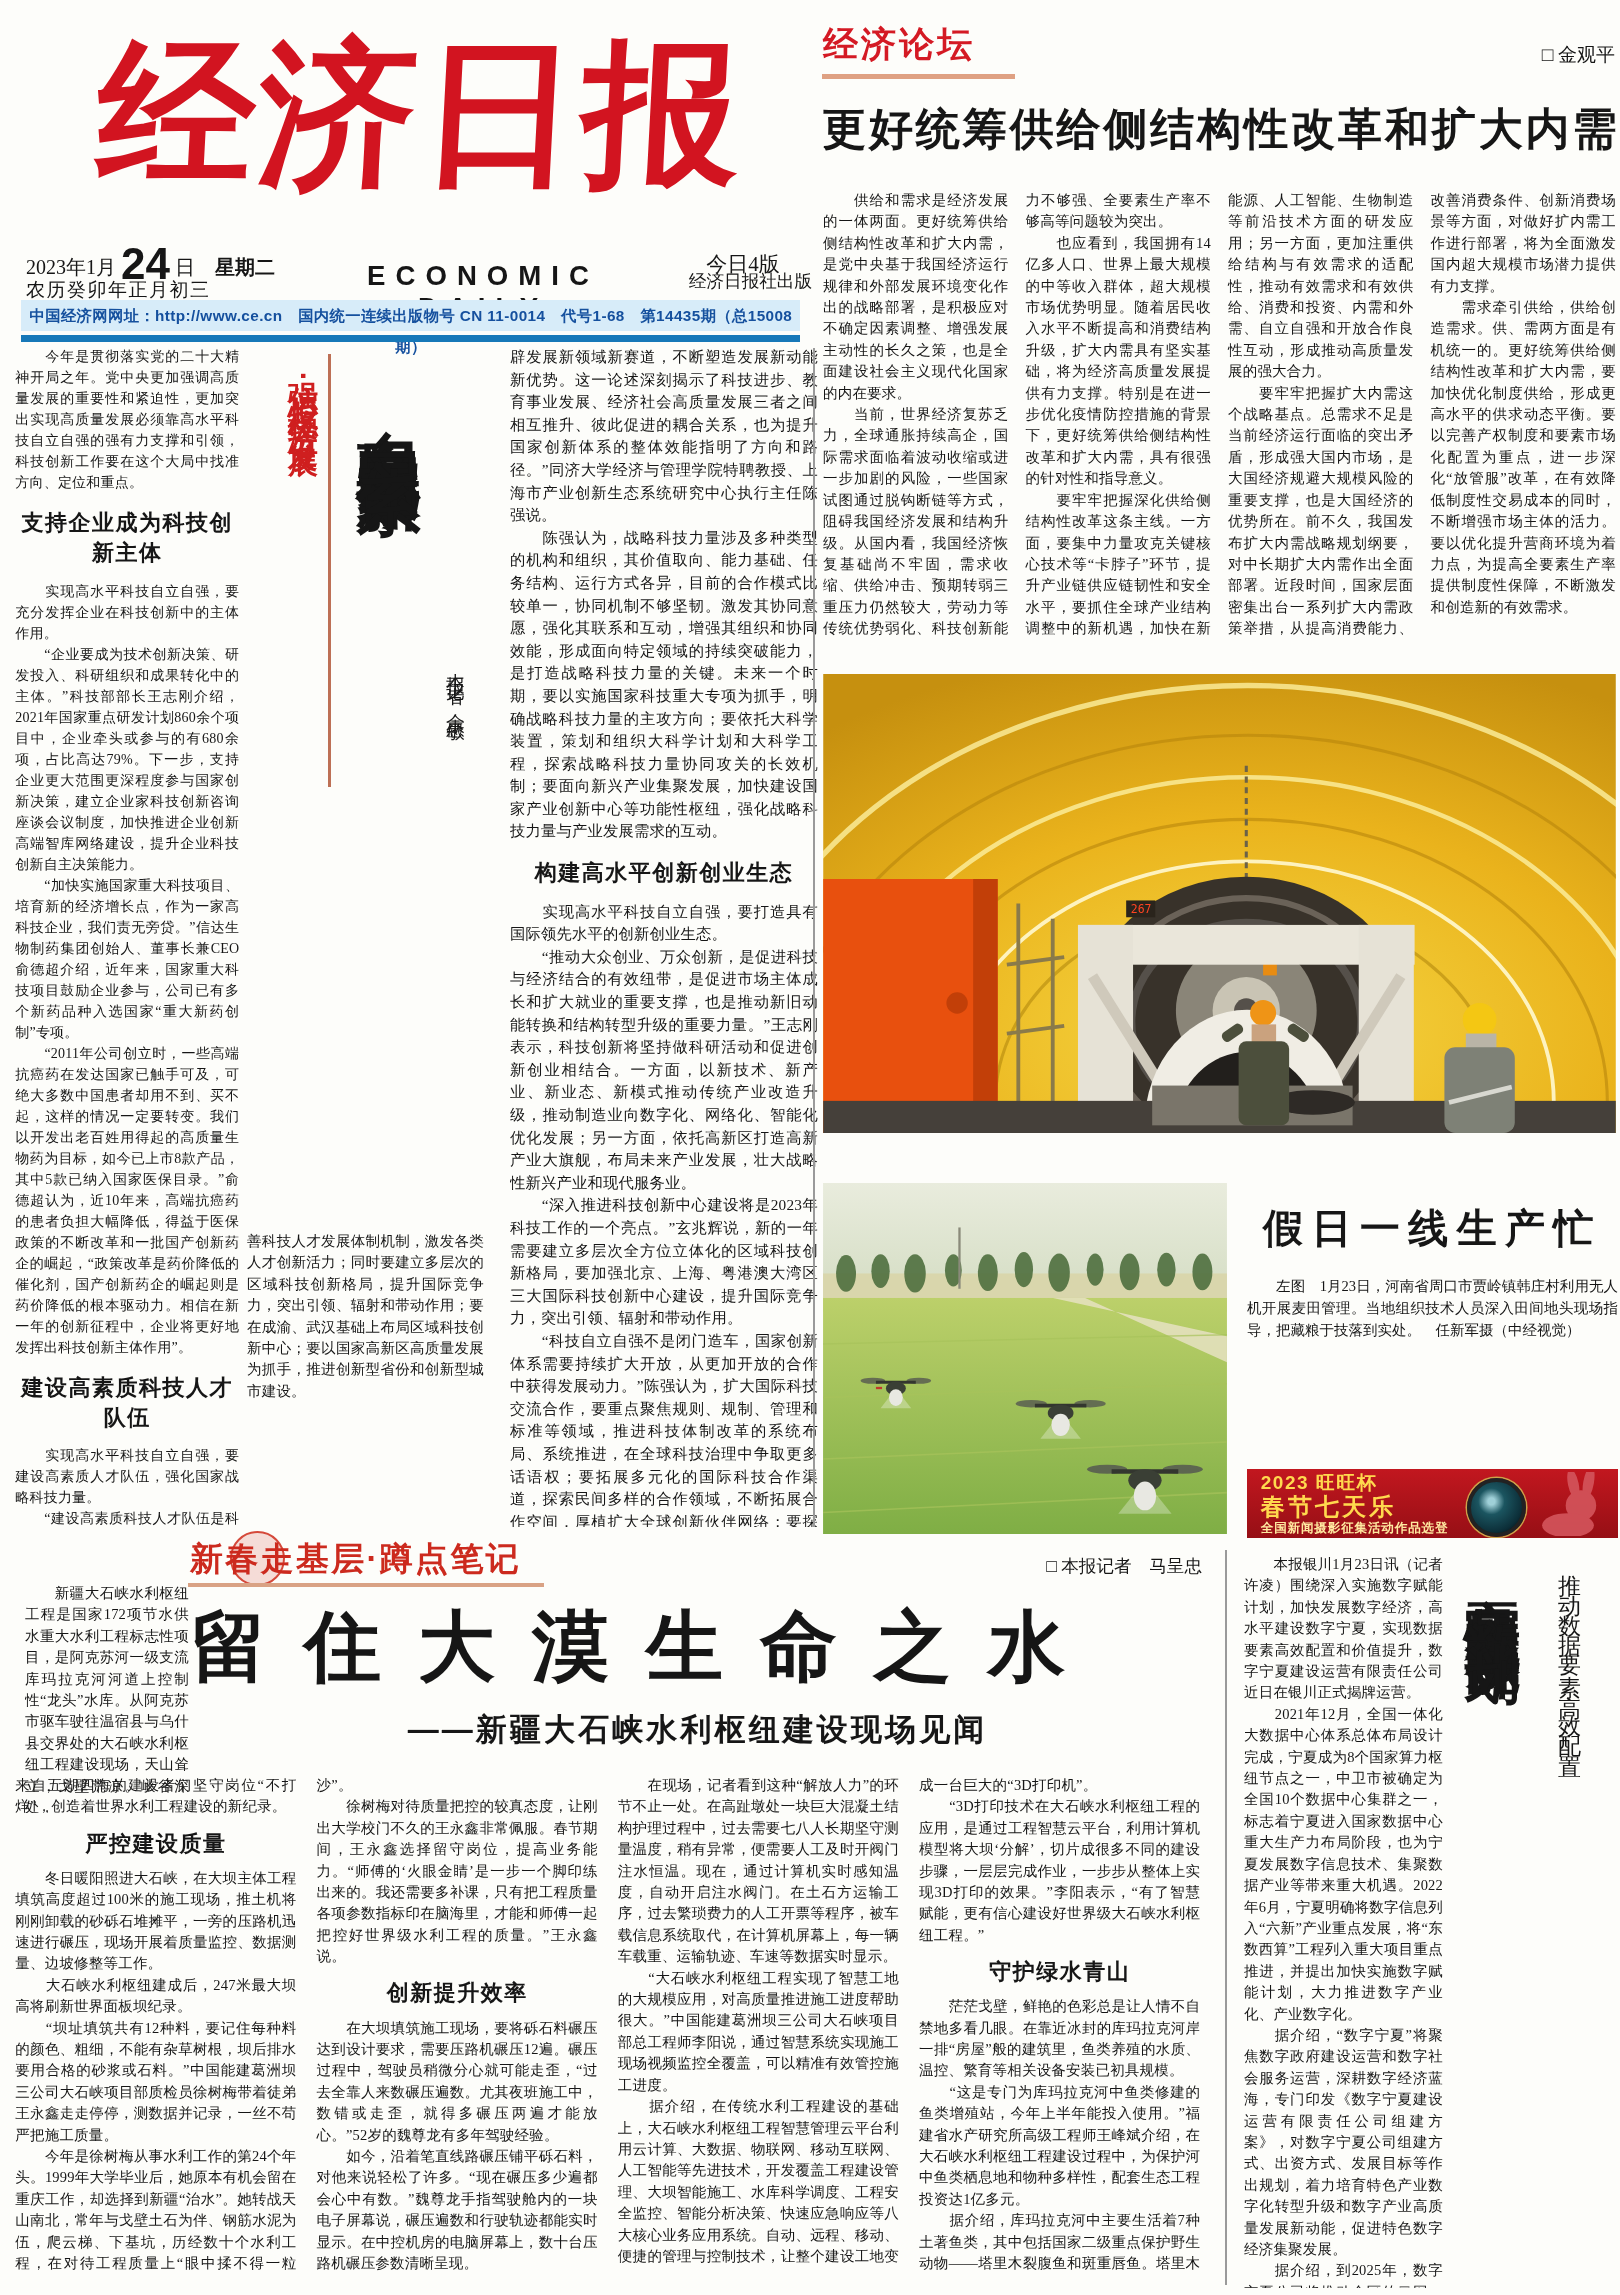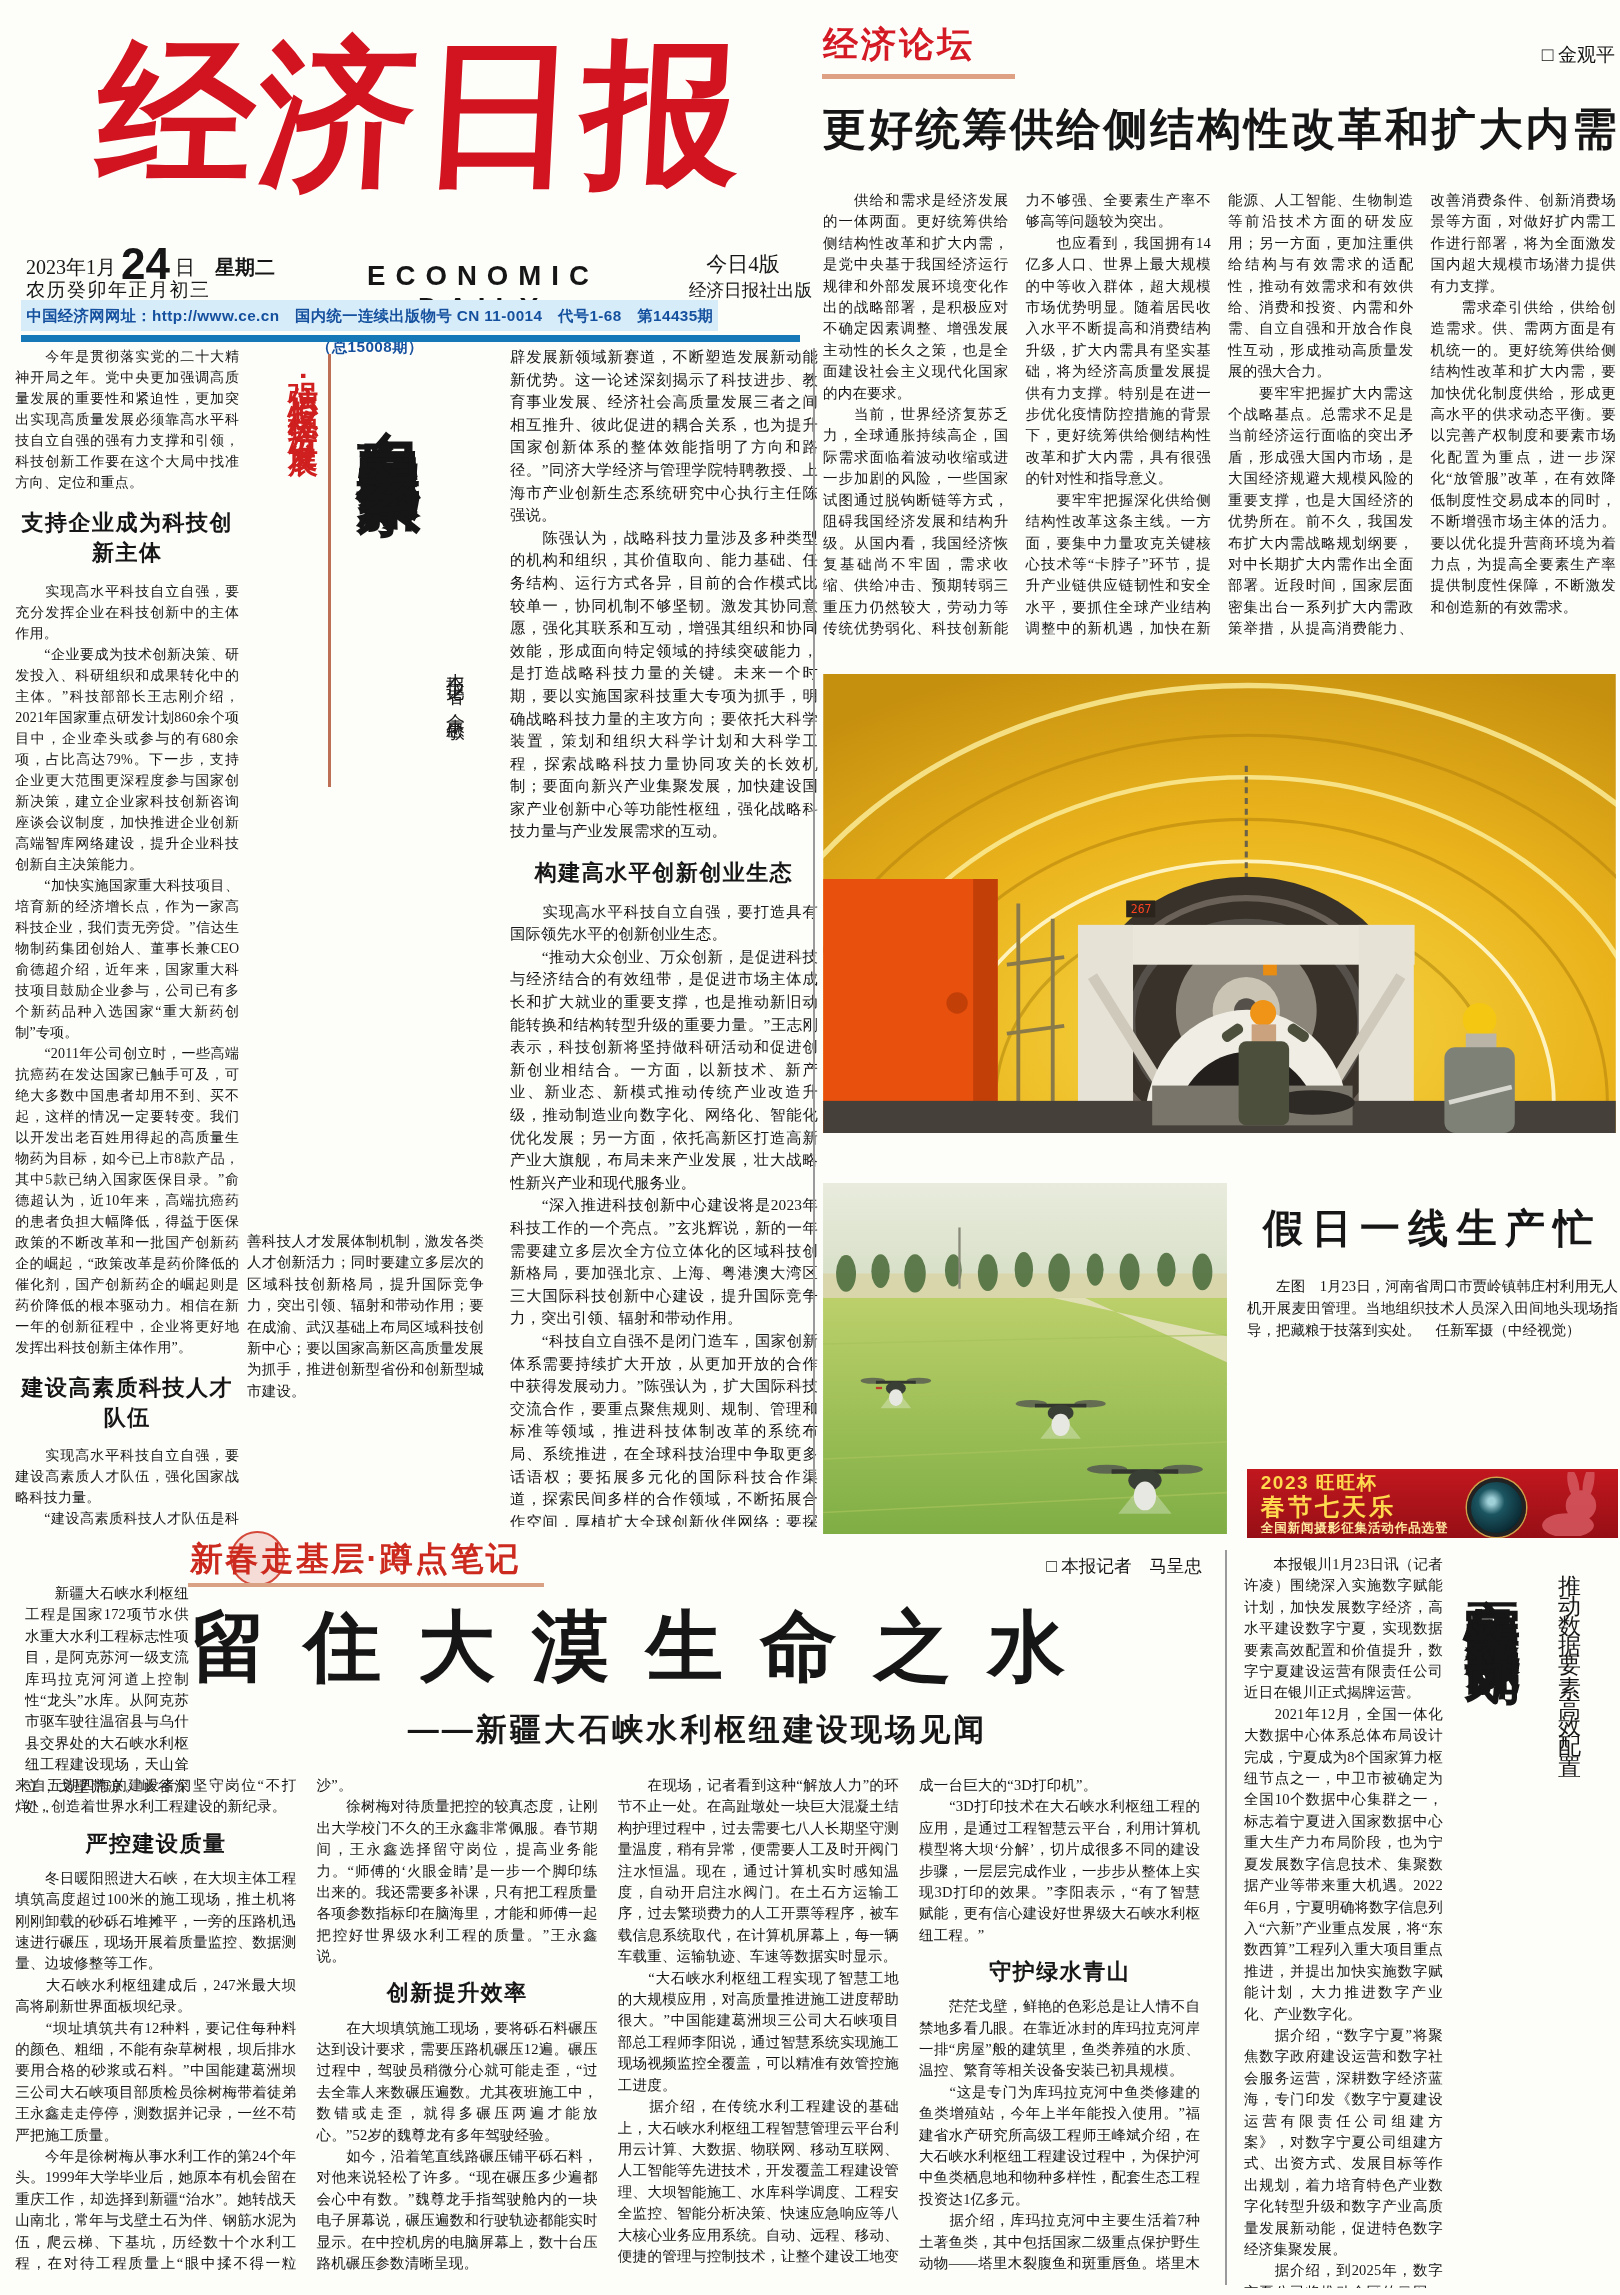--- a/index.html
+++ b/index.html
@@ -12,22 +12,22 @@
   .body-txt{font-size:14.5px;line-height:21.4px;letter-spacing:0.2px;}
   .clip{overflow:hidden;}
   
   #logo{left:92px;top:0px;width:658px;height:237px;font-size:157px;font-weight:bold;
         color:#d21420;letter-spacing:4.6px;transform:skewX(-3deg);line-height:230px;text-align:center;}
   #dateline{left:26px;top:239px;font-size:20px;}
   #dateline b.day{font-size:44px;font-family:"Liberation Sans",sans-serif;vertical-align:-4.6px;letter-spacing:0;}
   #lunar{left:26px;top:277px;font-size:19px;letter-spacing:1.5px;}
   #engname{left:299px;top:260px;width:368px;text-align:center;font-size:27.6px;font-weight:bold;letter-spacing:10px;}
   #edition{left:674px;top:250px;width:138px;text-align:center;font-size:21px;}
-  #publisher{left:636px;top:278px;width:176px;text-align:right;font-size:17.6px;}
-  #infobar{left:21.4px;top:300px;width:697px;height:31px;background:#d7ecf9;color:#15509e;
+  #publisher{left:636px;top:269px;width:176px;text-align:right;font-size:17.6px;}
+  #infobar{left:21.4px;top:300px;width:779px;height:31px;background:#d7ecf9;color:#15509e;
            font-weight:bold;font-size:15.3px;line-height:31px;text-align:center;letter-spacing:0.4px;}
   #infoline{left:21.4px;top:335px;width:779px;height:6.9px;background:#1778b8;}
   
   #forum-badge{left:823px;top:21.4px;font-size:35px;font-weight:900;color:#d41a24;letter-spacing:3.1px;}
   #forum-underline{left:822px;top:74px;width:193px;height:5.4px;background:#dfa183;}
   #forum-byline{left:1424px;top:42px;width:191px;text-align:right;font-size:19px;}
   #forum-headline{left:822px;top:100px;width:796px;font-size:44px;font-weight:900;letter-spacing:1.5px;text-align:justify;text-align-last:justify;}
   #forum-body{left:823px;top:190px;width:793px;height:479px;column-count:4;column-gap:17px;}
   
   .vrule{width:1.5px;background:#9a9a9a;}

